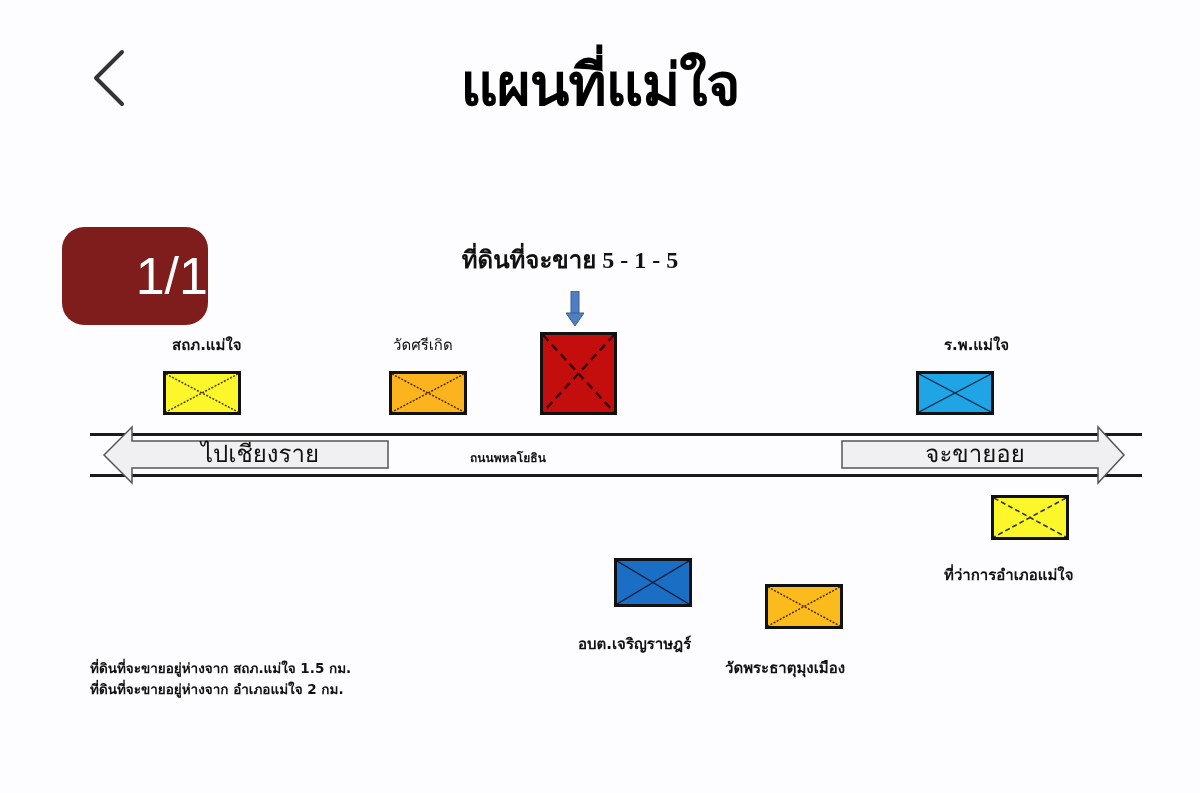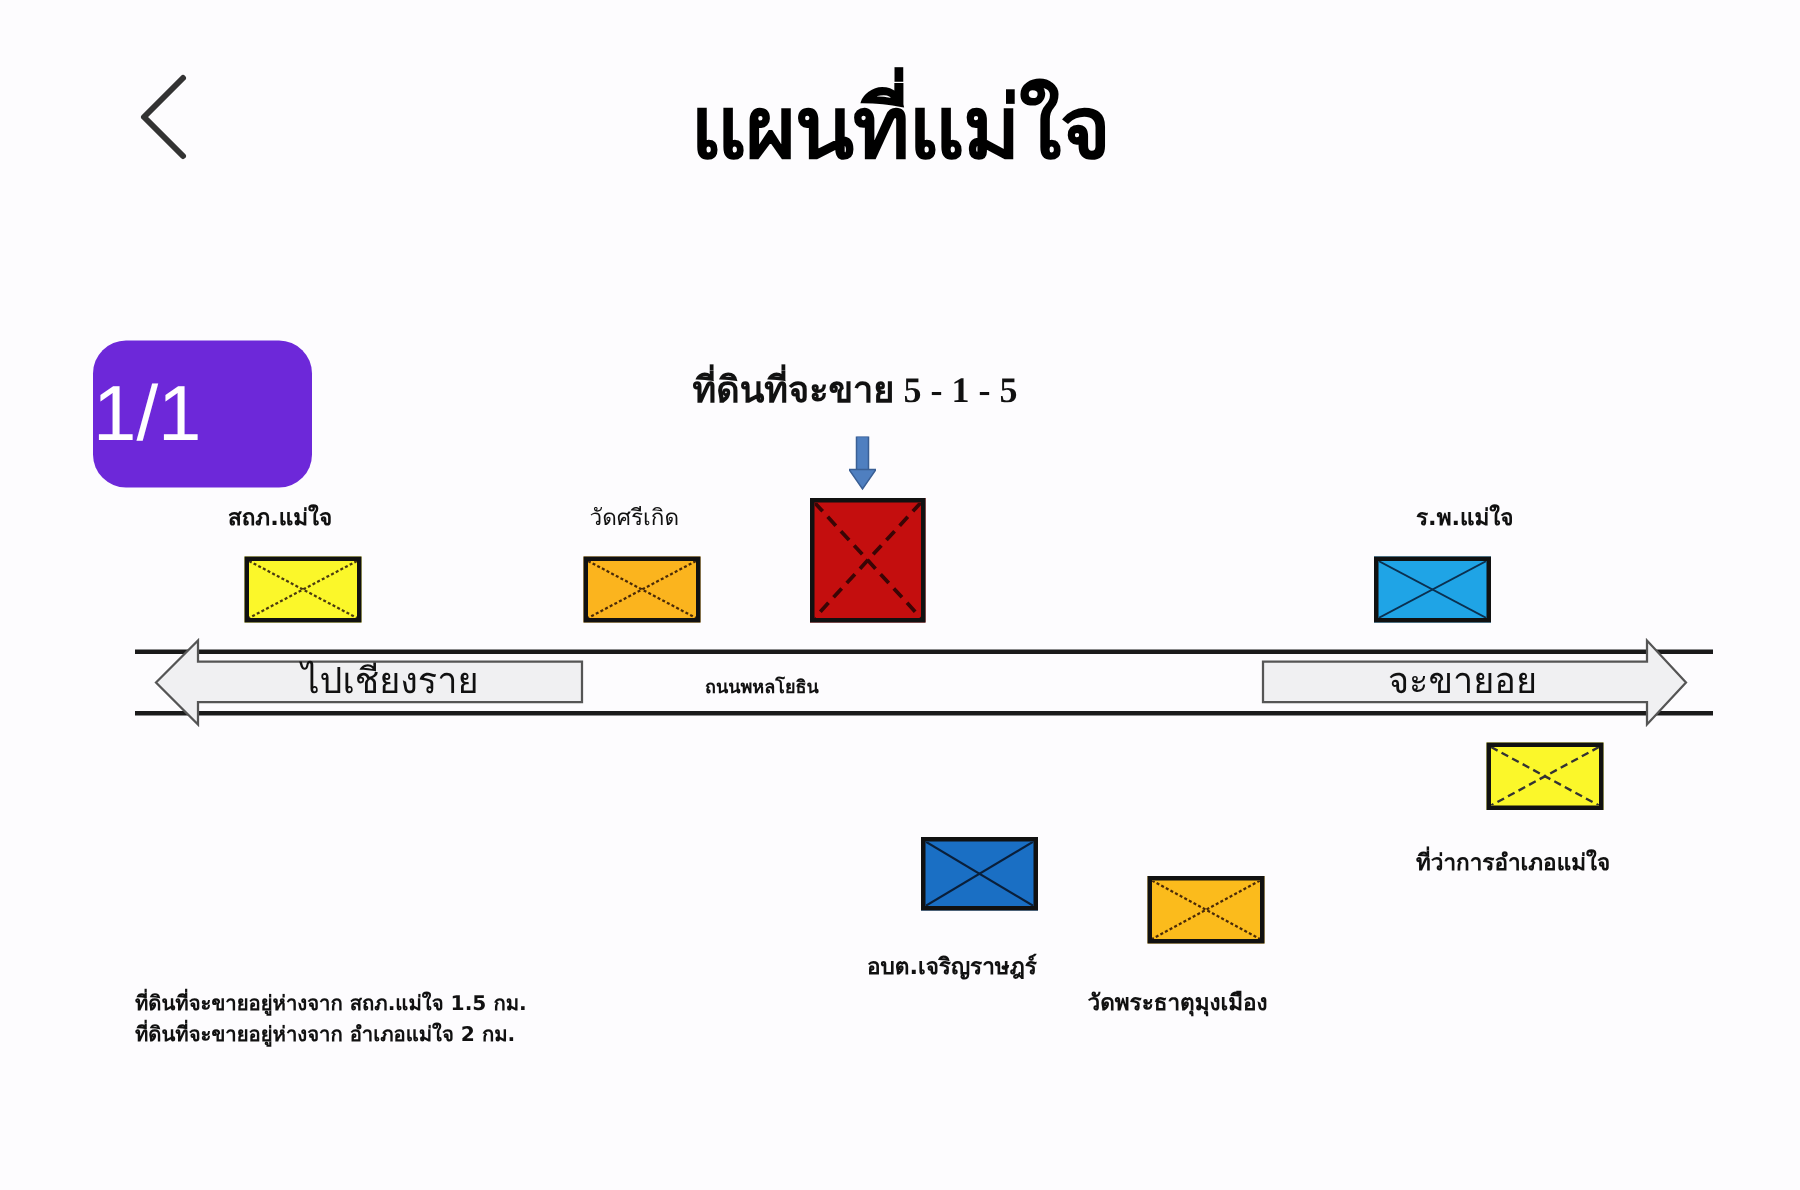--- a/index.html
+++ b/index.html
@@ -13,22 +13,22 @@
   .back-btn {
     left: 82px; top: 44px; width: 60px; height: 70px; cursor: pointer;
   }
   .page-title {
     left: 300px; top: 38px; width: 600px; text-align: center;
     font-size: 58px; font-weight: bold; letter-spacing: -1px; color: #000;
     font-family: "DejaVu Sans", sans-serif;
   }
   .page-badge {
     left: 62px; top: 227px; width: 146px; height: 98px;
-    background: #6d28d9; border-radius: 22px;
-    color: #fff; font-size: 52px; line-height: 98px; text-align: left;
+    background: #7f1d1d; border-radius: 22px;
+    color: #fff; font-size: 52px; line-height: 98px; text-align: right;
     font-family: "Liberation Sans", sans-serif;
   }
   .map-title {
     left: 430px; top: 240px; width: 280px; text-align: center;
     font-family: "Liberation Serif", serif; font-weight: bold; font-size: 24px;
   }
   .label {
     font-family: "DejaVu Sans", sans-serif; font-weight: bold; font-size: 15px;
     white-space: nowrap;
   }
@@ -68,21 +68,21 @@
   <polygon points="0,22 18,22 9,35" fill="#4f7fc0" stroke="#3a5f95" stroke-width="1"></polygon>
 </svg>
 
 <div class="abs box" style="left:540px;top:332px;width:77px;height:83px;background:#c40e0e;">
   <svg viewBox="0 0 71 77" preserveAspectRatio="none">
       <line x1="0" y1="0" x2="71" y2="77" stroke="#3a0505" stroke-width="2.5" stroke-dasharray="8,5"></line>
       <line x1="71" y1="0" x2="0" y2="77" stroke="#3a0505" stroke-width="2.5" stroke-dasharray="8,5"></line>
     </svg>
 </div>
 
-<div class="abs label" style="left:152px;top:333px;">สถภ.แม่ใจ</div>
+<div class="abs label" style="left:172px;top:333px;">สถภ.แม่ใจ</div>
 <div class="abs box" style="left:163px;top:371px;width:78px;height:44px;background:#fbf72a;">
   <svg viewBox="0 0 72 38" preserveAspectRatio="none">
       <line x1="0" y1="0" x2="72" y2="38" stroke="#4a3a10" stroke-width="1.5" stroke-dasharray="2,1.5"></line>
       <line x1="72" y1="0" x2="0" y2="38" stroke="#4a3a10" stroke-width="1.5" stroke-dasharray="2,1.5"></line>
     </svg>
 </div>
 
 <div class="abs label" style="left:393px;top:333px;font-weight:normal;text-align:center;">วัดศรีเกิด</div>
 <div class="abs box" style="left:389px;top:371px;width:78px;height:44px;background:#fbb41e;">
   <svg viewBox="0 0 72 38" preserveAspectRatio="none">

